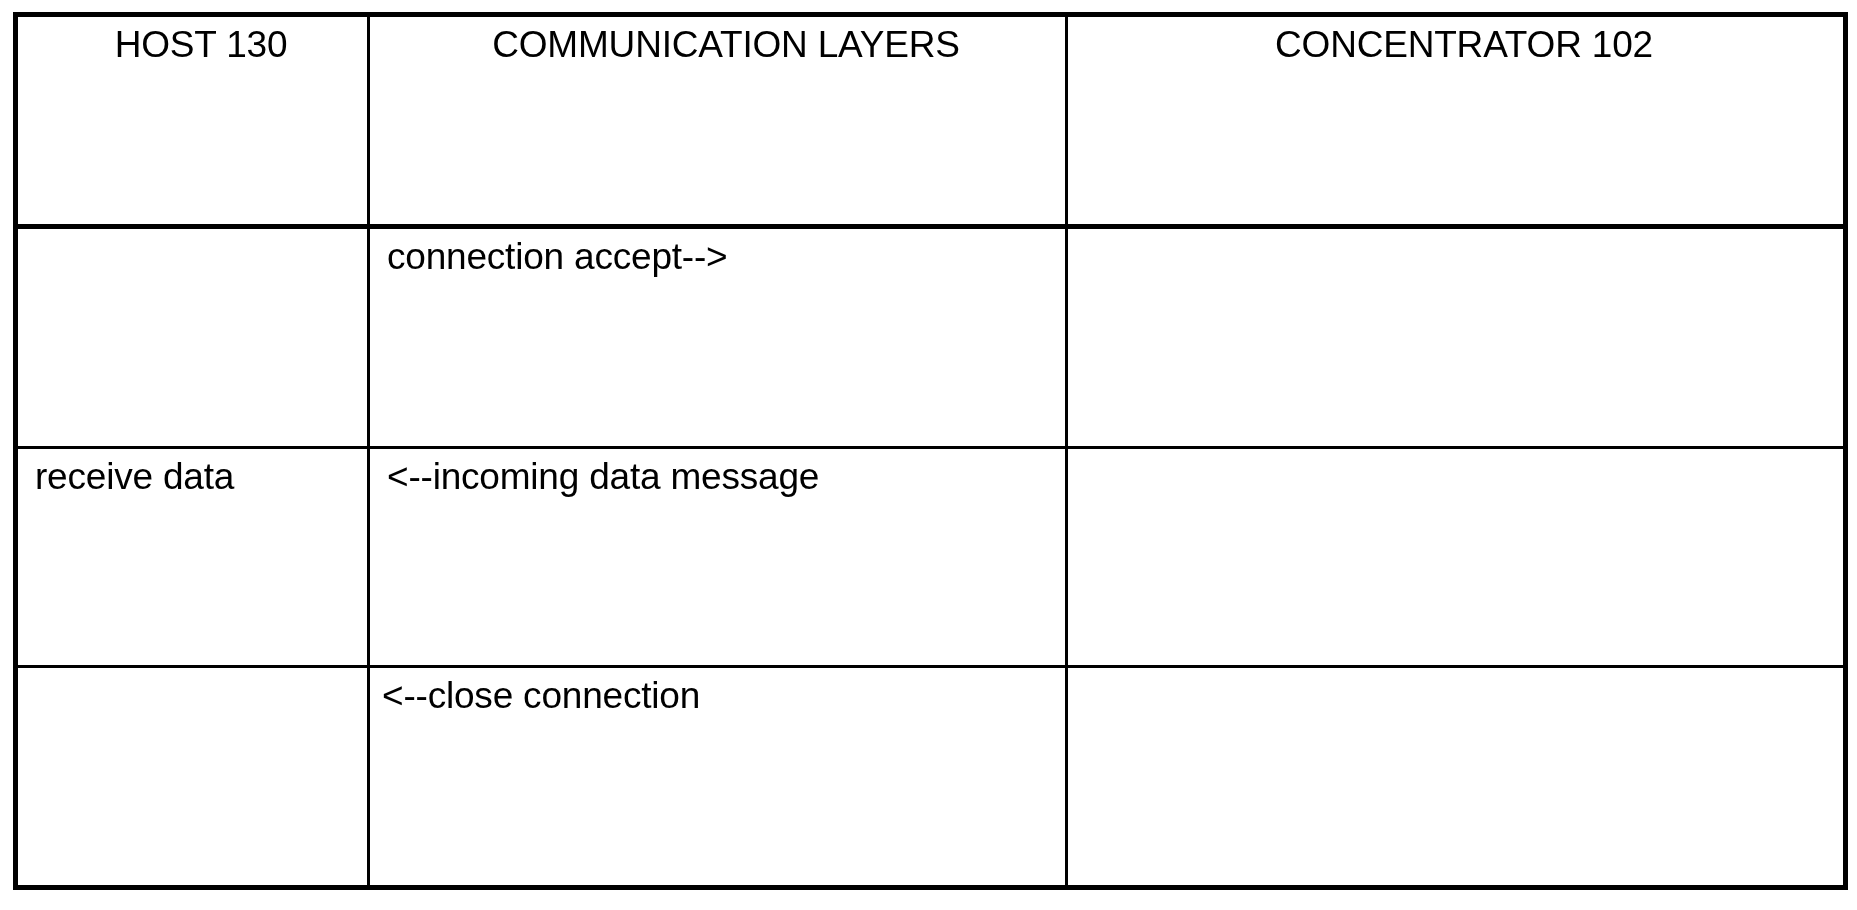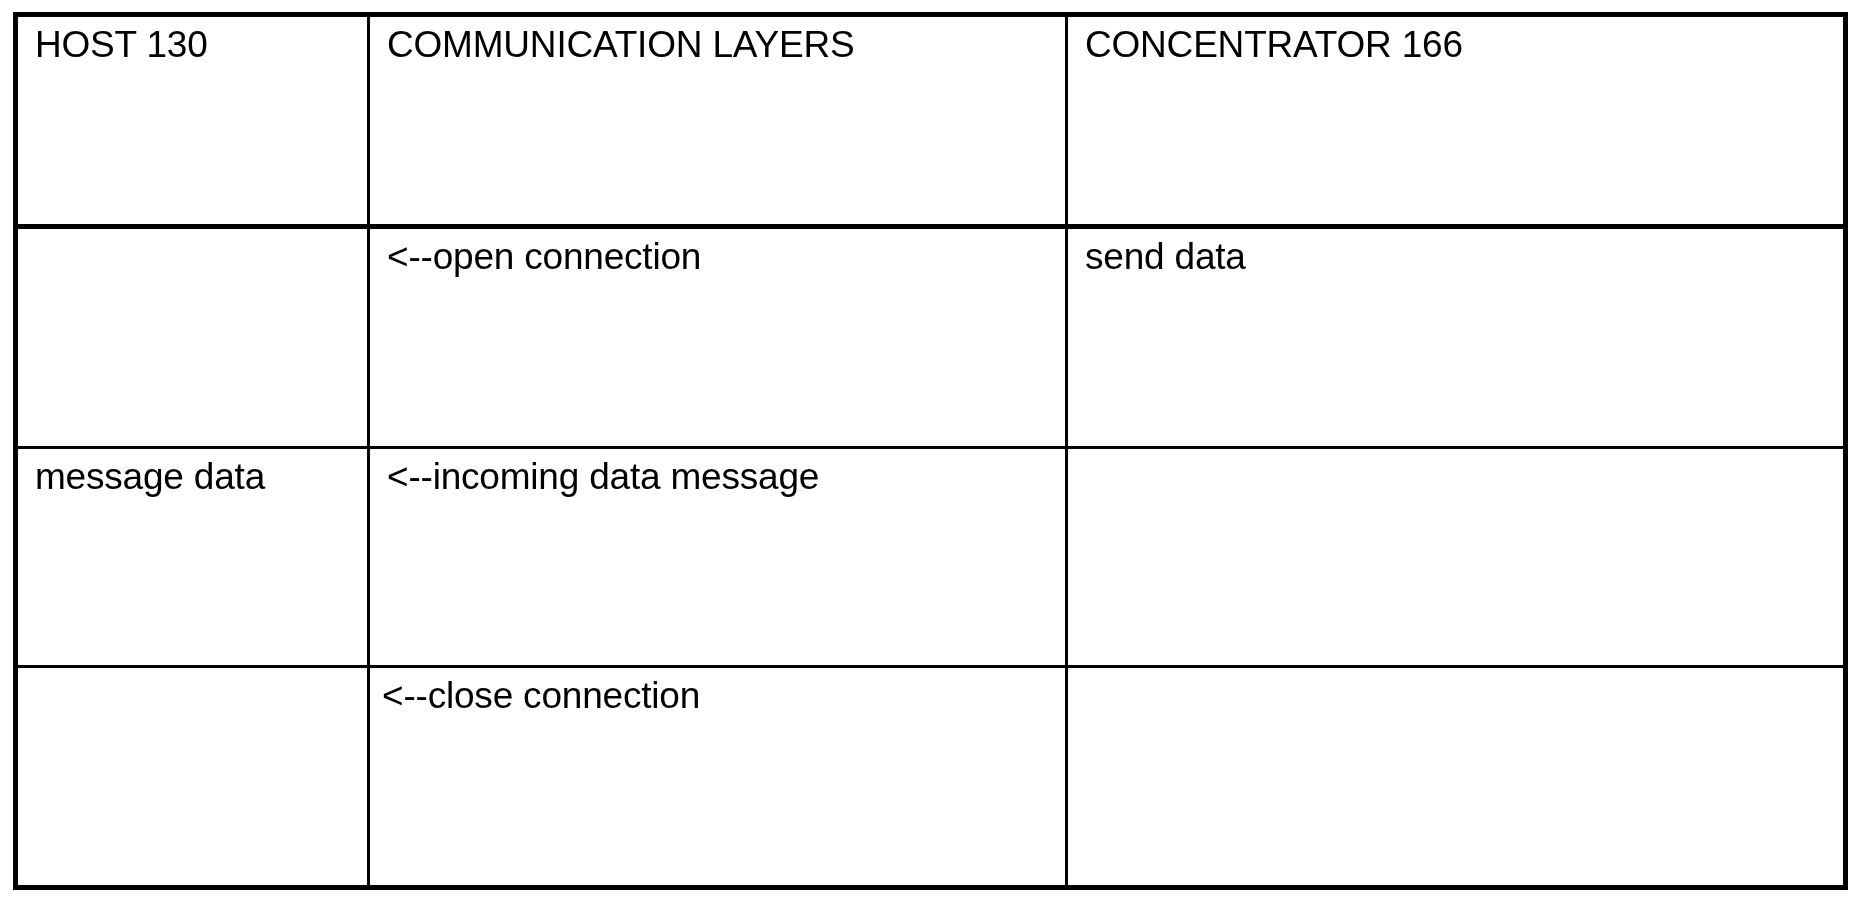--- a/index.html
+++ b/index.html
@@ -50,21 +50,21 @@
 
   
   table.seq-table tr:first-child td { border-top-width: 5px; }
   table.seq-table tr:last-child  td { border-bottom-width: 5px; padding-left: 12px; }
   table.seq-table td:first-child    { border-left-width: 5px; }
   table.seq-table td:last-child     { border-right-width: 5px; }
 
   
   table.seq-table tr.header-row td { border-bottom-width: 5px; }
 
-  table.seq-table tr.header-row td { height: 100px; }
+  table.seq-table tr.header-row td { height: 100px; text-align: center; }
   table.seq-table tr.data-row   td { height: 106px; }
 
   .cell-text {
     display: block;
   }
   .cell-text:empty { display: block; min-height: 1px; }
 </style>
 </head>
 <body>
 
@@ -77,41 +77,41 @@
     </colgroup>
     <tbody>
       <tr class="header-row">
         <td>
           <span class="cell-text">HOST 130</span>
         </td>
         <td>
           <span class="cell-text">COMMUNICATION LAYERS</span>
         </td>
         <td>
-          <span class="cell-text">CONCENTRATOR 166</span>
+          <span class="cell-text">CONCENTRATOR 102</span>
         </td>
       </tr>
+
 
       <tr class="data-row">
         <td>
           <span class="cell-text"></span>
         </td>
         <td>
-          <span class="cell-text">&lt;--open connection</span>
+          <span class="cell-text">connection accept--&gt;</span>
         </td>
         <td>
-          <span class="cell-text">send data</span>
+          <span class="cell-text"></span>
         </td>
       </tr>
 
 
-
       <tr class="data-row">
         <td>
-          <span class="cell-text">message data</span>
+          <span class="cell-text">receive data</span>
         </td>
         <td>
           <span class="cell-text">&lt;--incoming data message</span>
         </td>
         <td>
           <span class="cell-text"></span>
         </td>
       </tr>
 
 

